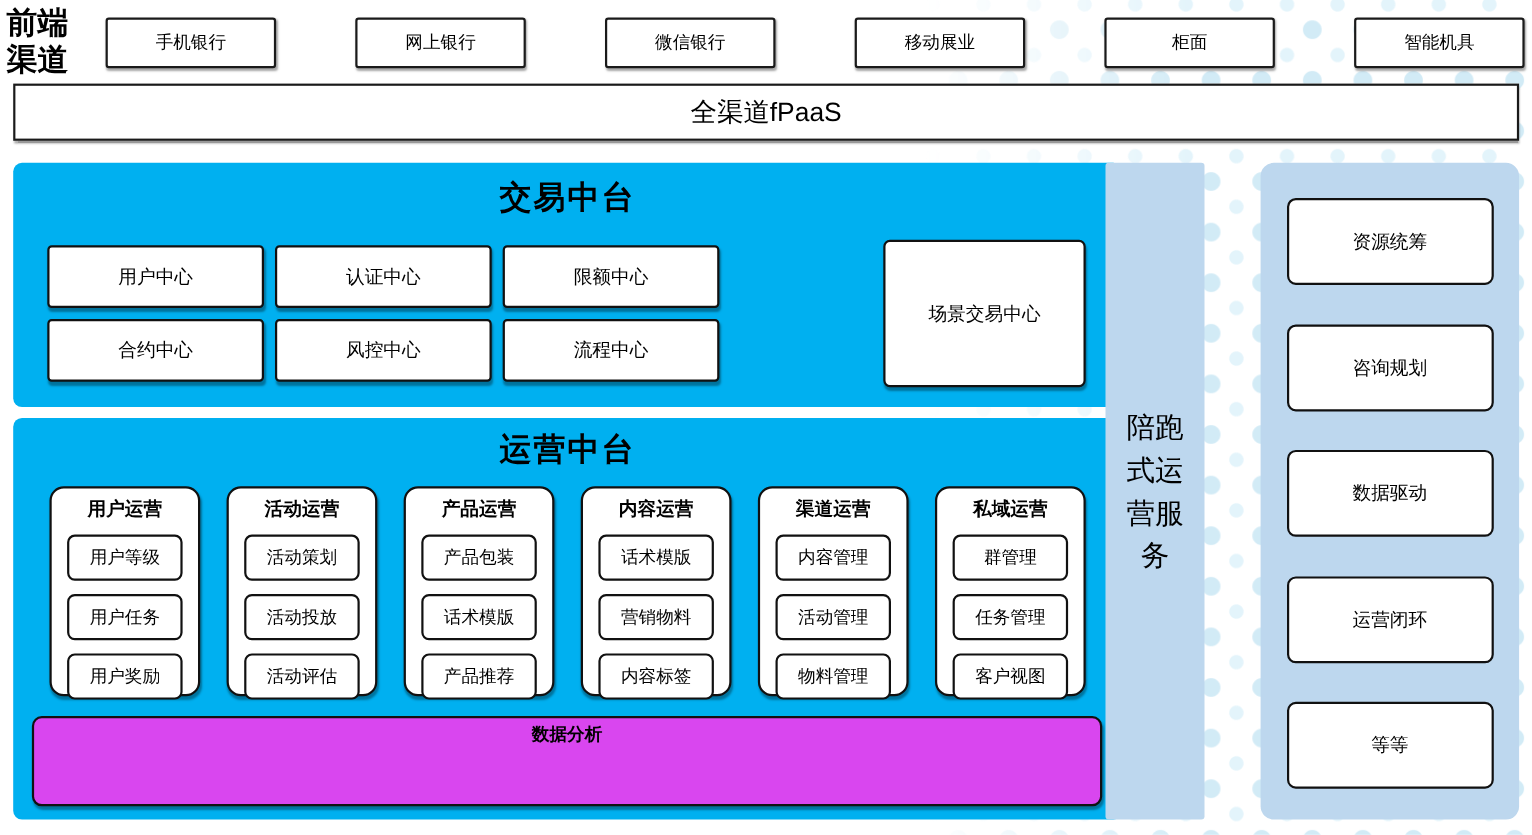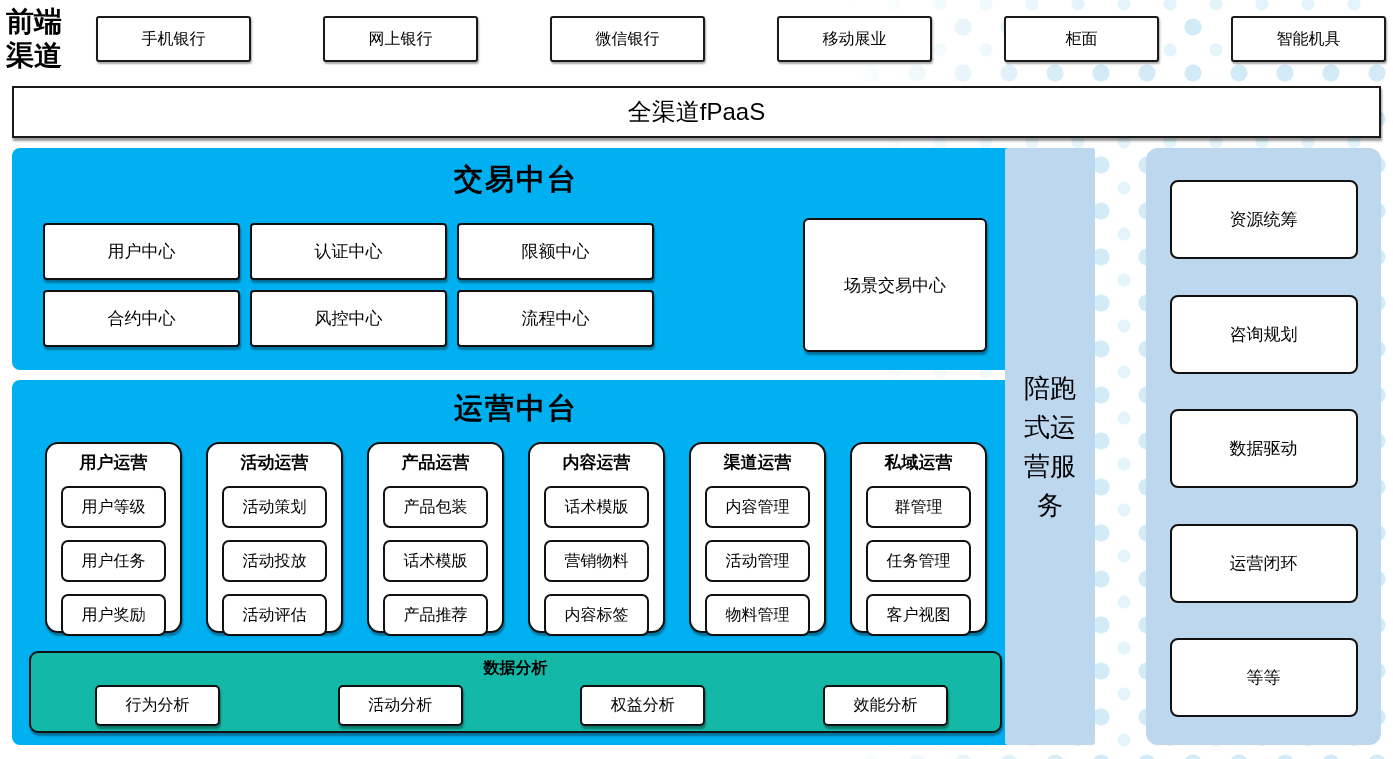--- a/index.html
+++ b/index.html
@@ -30,21 +30,21 @@
   }
   .channels { flex: 1; display: flex; justify-content: space-between; padding-left: 4px; }
   .channel-box {
     width: 155px; height: 46px; background: #fff; border: 2px solid #1a1a1a; border-radius: 3px;
     display: flex; align-items: center; justify-content: center;
     font-size: 16px; font-weight: 500; box-shadow: 1px 2px 2px rgba(0,0,0,0.35);
   }
 
   
   .fpaas-bar {
-    left: 12px; top: 86px; width: 1369px; height: 52px; background: #fff;
+    left: 12px; top: 76px; width: 1369px; height: 52px; background: #fff;
     border: 2px solid #1a1a1a; display: flex; align-items: center; justify-content: center;
     font-size: 24px; font-weight: 500; box-shadow: 1px 3px 2px rgba(0,0,0,0.4);
   }
 
   
   .blue-section { background: var(--main_blue, #00B0F0); border-radius: 8px; }
   .tx-section { left: 12px; top: 148px; width: 1008px; height: 222px; }
   .op-section { left: 12px; top: 380px; width: 1008px; height: 365px; }
   .section-title { text-align: center; font-size: 29px; font-weight: 700; padding-top: 12px; letter-spacing: 2px; }
 
@@ -69,21 +69,21 @@
   }
   .op-col-title { text-align: center; font-size: 17px; font-weight: 600; margin-bottom: 8px; }
   .op-item {
     height: 42px; background: #fff; border: 2px solid #111; border-radius: 7px;
     display: flex; align-items: center; justify-content: center;
     font-size: 16px; font-weight: 500; margin-bottom: 6px; margin-top: 12px;
   }
 
   
   .analysis {
-    margin: 18px 18px 0 17px; height: 82px; background: #14b8a6;
+    margin: 18px 18px 0 17px; height: 82px; background: #d946ef;
     border: 2px solid #111; border-radius: 9px; box-shadow: 1px 3px 2px rgba(0,0,0,0.35);
   }
   .analysis-title { text-align: center; font-size: 16px; font-weight: 600; padding-top: 5px; }
   .analysis-row { display: flex; justify-content: space-between; padding: 6px 52px 0 64px; }
   .analysis-row .wbox { width: 125px; height: 41px; font-size: 16px; border-radius: 5px; }
 
   
   .side-bar {
     left: 1005px; top: 148px; width: 90px; height: 597px;
     background: var(--panel_blue, #BDD7EE); border-radius: 3px;
@@ -181,26 +181,20 @@
       <div class="op-col">
         <div class="op-col-title">私域运营</div>
         <div class="op-item">群管理</div>
         <div class="op-item">任务管理</div>
         <div class="op-item">客户视图</div>
       </div>
     </div>
 
     <div class="analysis">
       <div class="analysis-title">数据分析</div>
-      <div class="analysis-row">
-        <div class="wbox">行为分析</div>
-        <div class="wbox">活动分析</div>
-        <div class="wbox">权益分析</div>
-        <div class="wbox">效能分析</div>
-      </div>
     </div>
   </div>
 
   <div class="layer side-bar">
     <div class="side-bar-text">陪跑式运营服务</div>
   </div>
 
   <div class="layer right-panel">
     <div class="rp-box bold">资源统筹</div>
     <div class="rp-box">咨询规划</div>

